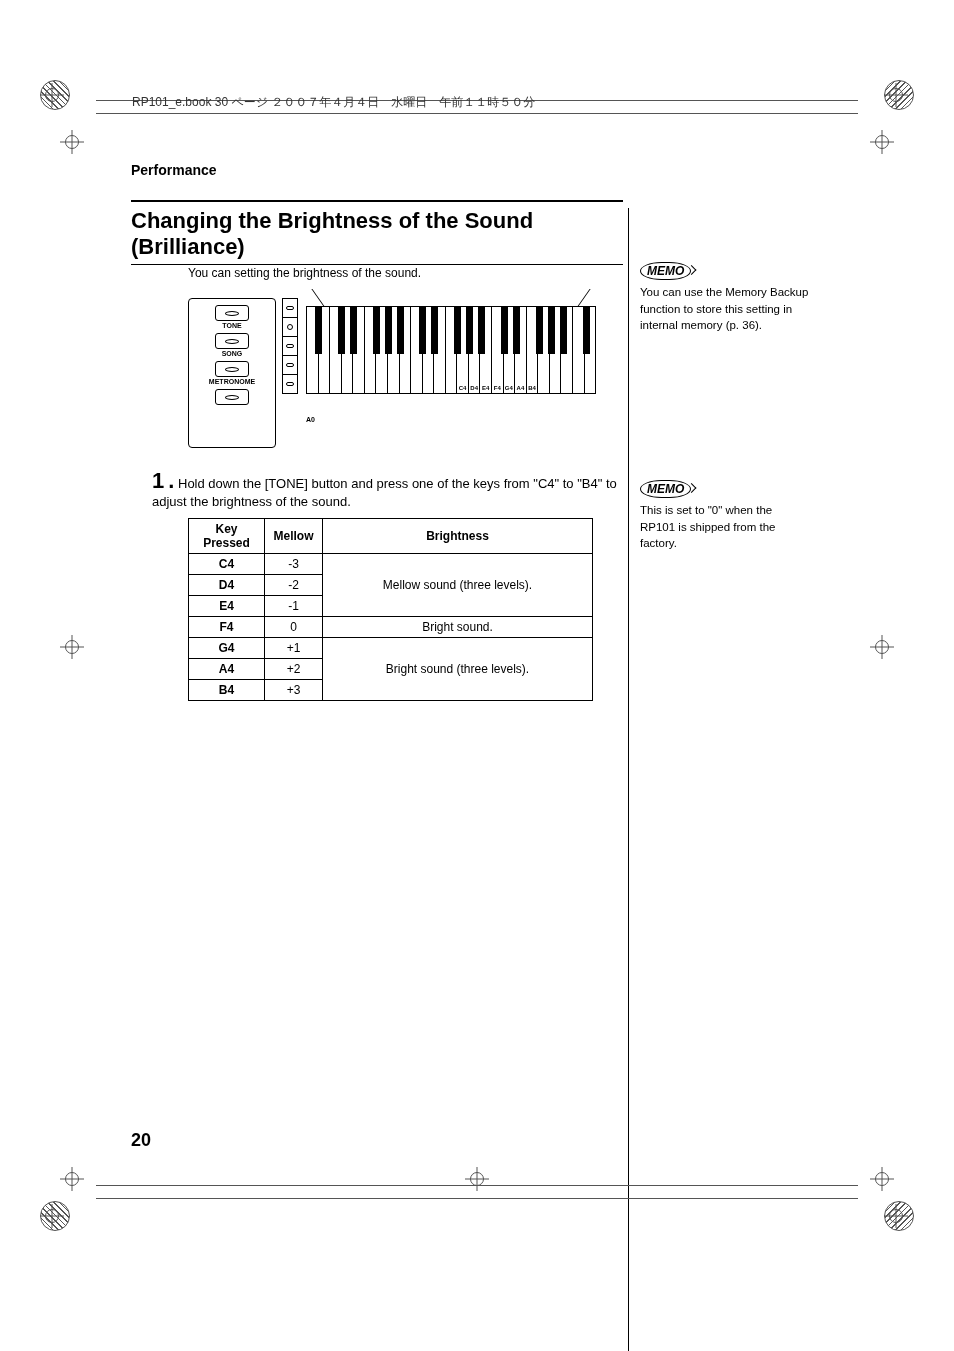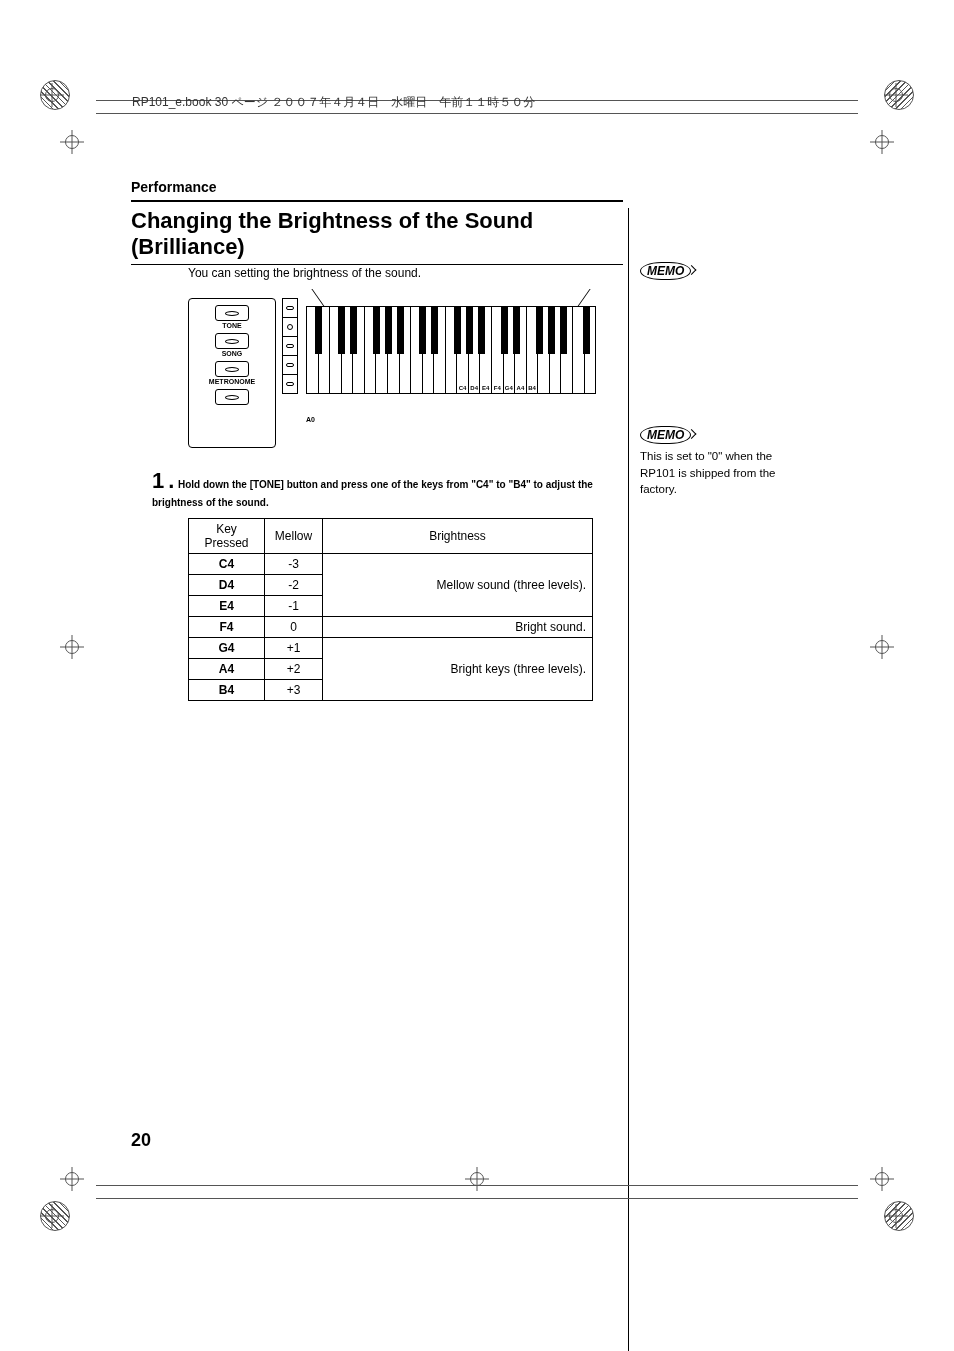--- a/index.html
+++ b/index.html
@@ -42,21 +42,21 @@
   }
   .header-text {
     position: absolute;
     top: 94px; left: 132px;
     font-size: 12px;
     color: #333;
   }
 
   .section-label {
     position: absolute;
-    top: 179px; left: 131px;
+    top: 162px; left: 131px;
     font-weight: bold;
     font-size: 14px;
   }
   .title-bar {
     position: absolute;
     top: 200px; left: 131px;
     width: 492px;
     border-top: 2px solid #000;
     border-bottom: 1px solid #000;
     padding: 6px 0 4px 0;
@@ -117,36 +117,36 @@
 
   .step-block {
     position: absolute;
     top: 468px; left: 152px;
     width: 470px;
   }
   .step-num {
     font-size: 22px; font-weight: bold; display:inline-block; margin-right:4px;
   }
   .step-dot { font-size:22px; font-weight:bold; }
-  .step-text { font-size:10px; font-weight:bold; display:inline; }
+  .step-text { font-size:13px; font-weight:normal; display:inline; }
 
   table.settings {
     position: absolute;
     top: 518px; left: 188px;
     border-collapse: collapse;
     font-size: 12px;
     width: 405px;
   }
   table.settings th, table.settings td {
     border: 0.8px solid #000;
     padding: 3px 6px;
     text-align: center;
   }
-  table.settings th { font-weight: normal; }
-  table.settings td.exp { text-align: right; }
+  table.settings th { font-weight: bold; }
+  table.settings td.exp { text-align: center; }
   table.settings td.kcol { font-weight: bold; width: 76px;}
   table.settings td.scol { width: 58px;}
 
   .sidebar {
     position: absolute;
     top: 200px; left: 640px;
     width: 170px;
   }
   .sidebar .divider {
     border-left: 0.5px solid #000;
@@ -392,37 +392,38 @@
       <td class="scol">-1</td>
     </tr>
     <tr>
       <td class="kcol">F4</td>
       <td class="scol">0</td>
       <td class="exp">Bright sound.</td>
     </tr>
     <tr>
       <td class="kcol">G4</td>
       <td class="scol">+1</td>
-      <td class="exp" rowspan="3">Bright keys (three levels).</td>
+      <td class="exp" rowspan="3">Bright sound (three levels).</td>
     </tr>
     <tr>
       <td class="kcol">A4</td>
       <td class="scol">+2</td>
     </tr>
     <tr>
       <td class="kcol">B4</td>
       <td class="scol">+3</td>
     </tr>
   </tbody>
 </table>
 
 <div class="sidebar">
   <div class="divider"></div>
   <div class="memo-box">
     <span class="memo-label">MEMO</span>
+    <div class="memo-text">You can use the Memory Backup function to store this setting in internal memory (p. 36).</div>
   </div>
   <div class="memo-box2">
     <span class="memo-label">MEMO</span>
     <div class="memo-text">This is set to "0" when the RP101 is shipped from the factory.</div>
   </div>
 </div>
 
 <div class="page-number">20</div>
 
 <div class="footer-line"></div>

